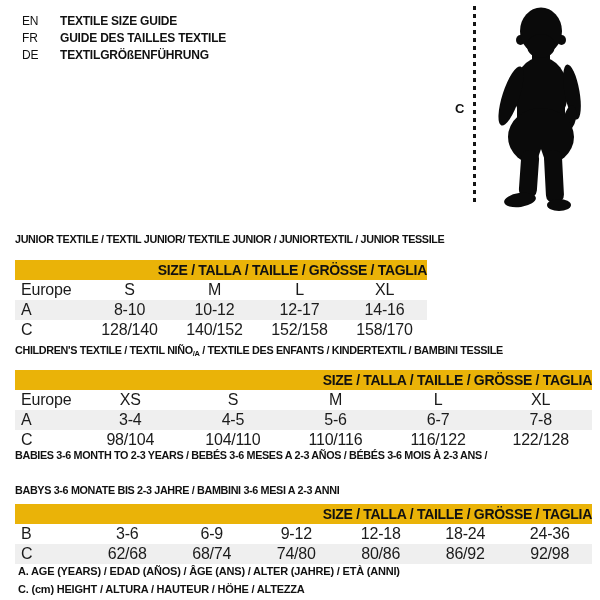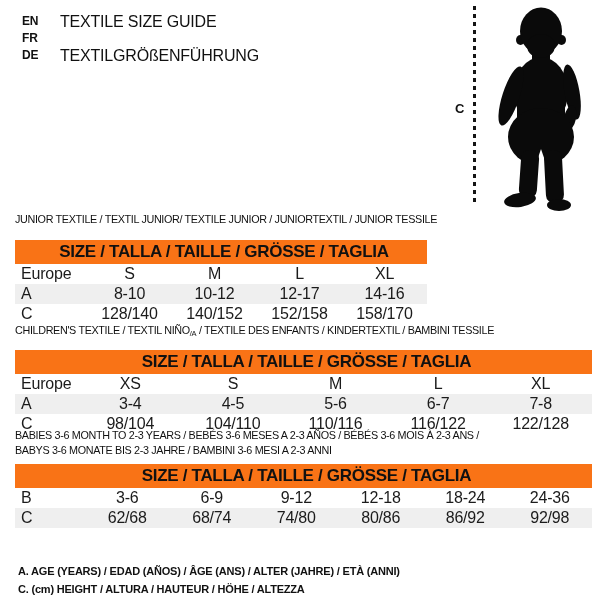--- a/index.html
+++ b/index.html
@@ -9,52 +9,52 @@
     background: #ffffff;
     font-family: "Liberation Sans", sans-serif;
     color: #111111;
     overflow: hidden;
   }
 
   
   .langs { position: absolute; left: 22px; top: 13px; }
   .lang-row { display: flex; line-height: 17px; }
   .lang-code {
-    width: 38px; font-weight: 700; font-size: 12px; letter-spacing: -0.2px;
-  }
-  .lang-title { font-weight: 400; font-size: 16px; letter-spacing: -0.2px; }
+    width: 38px; font-weight: 400; font-size: 12px; letter-spacing: -0.2px;
+  }
+  .lang-title { font-weight: 700; font-size: 12px; letter-spacing: -0.2px; }
 
   
   .figure { position: absolute; left: 0; top: 0; width: 600px; height: 215px; }
   .c-label {
     position: absolute; left: 455px; top: 101px;
     font-weight: 700; font-size: 13px;
   }
   .dash-line {
     position: absolute; left: 473px; top: 6px; width: 2.5px; height: 200px;
     background: repeating-linear-gradient(to bottom, #141414 0 4px, transparent 4px 8px);
   }
   .silhouette { position: absolute; left: 484px; top: 4px; }
 
   
   .tbl { position: absolute; left: 15px; }
   .t1 { top: 212px; width: 412px; }
   .t2 { top: 323px; width: 577px; }
   .t3 { top: 428px; width: 577px; }
   .tbl-title {
-    font-weight: 400; font-size: 10.8px; letter-spacing: -0.35px;
-    line-height: 15px; white-space: nowrap;
+    font-weight: 700; font-size: 10.8px; letter-spacing: -0.35px;
+    line-height: 15px; white-space: nowrap; margin-top: 20px;
   }
   .subscript { font-size: 7.5px; vertical-align: -2px; }
   table.size-table { border-collapse: collapse; table-layout: fixed; width: 100%; }
   .t1 table.size-table { margin-top: 13px; }
   .t2 table.size-table { margin-top: 9px; }
   .t3 table.size-table { margin-top: 6px; }
   th.band {
-    background: #f97316; text-align: center; font-weight: 700; font-size: 17px;
+    background: #eab308; text-align: right; font-weight: 700; font-size: 14px;
     letter-spacing: -0.3px; height: 20px; padding: 2px 0 2px 6px; white-space: nowrap;
   }
   td {
     text-align: center; font-size: 16px; letter-spacing: -0.2px;
     height: 16px; padding: 1px 0; color: #1b1b1b;
   }
   td.lbl { text-align: left; padding-left: 6px; }
   tr.shaded { background: #efefef; }
   col.c-label-1 { width: 72px; }
   col.c-label-2 { width: 64px; }
@@ -70,20 +70,21 @@
 </head>
 <body>
 
 <div class="langs">
   <div class="lang-row">
     <span class="lang-code">EN</span>
     <span class="lang-title">TEXTILE SIZE GUIDE</span>
   </div>
   <div class="lang-row">
     <span class="lang-code">FR</span>
+    <span class="lang-title">GUIDE DES TAILLES TEXTILE</span>
   </div>
   <div class="lang-row">
     <span class="lang-code">DE</span>
     <span class="lang-title">TEXTILGRÖßENFÜHRUNG</span>
   </div>
 </div>
 
 <div class="figure">
   <span class="c-label">C</span>
   <div class="dash-line"></div>

